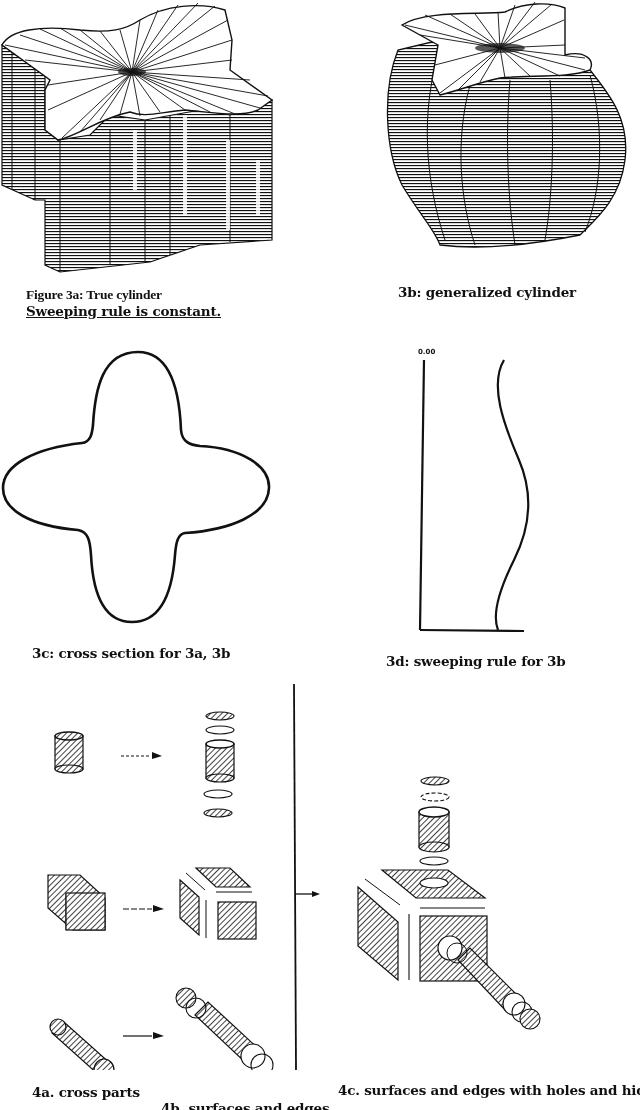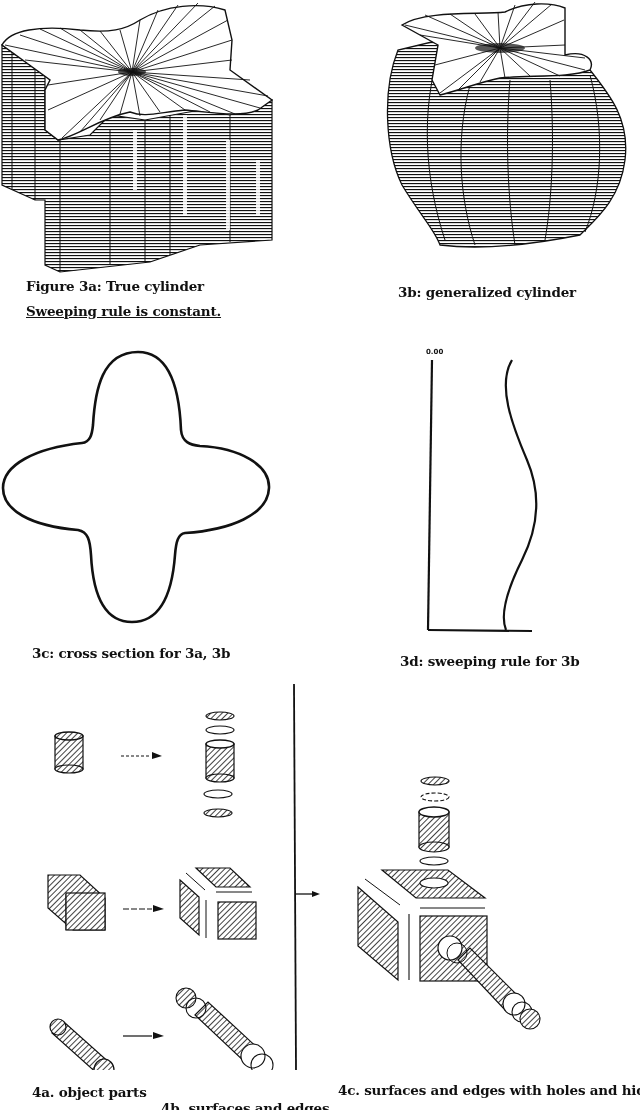--- a/index.html
+++ b/index.html
@@ -114,41 +114,41 @@
       <line x1="120" y1="48" x2="100" y2="82"></line>
       <line x1="120" y1="48" x2="78" y2="90"></line>
       <line x1="120" y1="48" x2="60" y2="93"></line>
       <line x1="120" y1="48" x2="55" y2="65"></line>
       <line x1="120" y1="48" x2="40" y2="35"></line>
     </g>
     <ellipse cx="120" cy="48" rx="25" ry="5" fill="#111" opacity="0.7"></ellipse>
   </svg>
 </div>
 
-<div class="caption" style="left:26px;top:278px;">Figure 3a: True cylinder</div>
+<div class="caption" style="left:26px;top:286px;font-family:Liberation Serif, serif;">Figure 3a: True cylinder</div>
 <div class="caption" style="left:26px;top:303px;text-decoration:underline;">Sweeping rule is constant.</div>
 <div class="caption" style="left:398px;top:284px;">3b: generalized cylinder</div>
 
 <div class="fig" style="left:0;top:330px;">
   <svg width="280" height="300" viewBox="0 0 280 300">
     <path d="M138,22 C175,22 180,75 181,100 C182,112 190,115 200,116 C240,118 270,135 269,158 C268,185 230,200 185,203 C178,204 176,212 175,225 C172,265 160,292 132,292 C105,292 93,265 91,225 C90,210 88,202 78,200 C30,196 3,180 3,158 C3,135 35,118 82,113 C90,112 92,105 93,95 C95,60 102,22 138,22 Z" fill="none" stroke="#111" stroke-width="2.6"></path>
   </svg>
 </div>
 
-<div class="fig" style="left:392px;top:330px;">
+<div class="fig" style="left:384px;top:330px;">
   <svg width="240" height="310" viewBox="0 0 240 310">
     <text x="34" y="24" font-size="7" font-weight="bold" font-family="DejaVu Sans, sans-serif" fill="#111">0.00</text>
     <line x1="40" y1="30" x2="36" y2="300" stroke="#111" stroke-width="2.2"></line>
     <line x1="36" y1="300" x2="140" y2="301" stroke="#111" stroke-width="2.2"></line>
     <path d="M120,30 C105,55 120,95 135,130 C150,165 145,200 130,230 C115,260 108,285 114,300" fill="none" stroke="#111" stroke-width="2.2"></path>
   </svg>
 </div>
 
 <div class="caption" style="left:32px;top:645px;">3c: cross section for 3a, 3b</div>
-<div class="caption" style="left:386px;top:653px;margin-left:14px;">3d: sweeping rule for 3b</div>
+<div class="caption" style="left:386px;top:653px;">3d: sweeping rule for 3b</div>
 
 <div class="fig" style="left:0;top:680px;">
   <svg width="640" height="390" viewBox="0 0 640 390">
 
     <line x1="294" y1="4" x2="296" y2="390" stroke="#111" stroke-width="1.8"></line>
 
     <line x1="296" y1="214" x2="312" y2="214" stroke="#111" stroke-width="1.3"></line>
     <polygon points="312,211 320,214 312,217" fill="#111"></polygon>
 
     <g>
@@ -223,15 +223,15 @@
       <polygon points="458,280 470,268 520,318 505,330" fill="url(#hatch)" stroke="#111" stroke-width="1.2"></polygon>
       <circle cx="450" cy="268" r="12" fill="#fff" stroke="#111" stroke-width="1.2"></circle>
       <circle cx="457" cy="273" r="10" fill="none" stroke="#111" stroke-width="1"></circle>
       <circle cx="514" cy="324" r="11" fill="#fff" stroke="#111" stroke-width="1.1"></circle>
       <circle cx="522" cy="332" r="10" fill="none" stroke="#111" stroke-width="1.1"></circle>
       <circle cx="530" cy="339" r="10" fill="url(#hatch)" stroke="#111" stroke-width="1.1"></circle>
     </g>
   </svg>
 </div>
 
-<div class="caption" style="left:32px;top:1084px;">4a. object parts</div>
+<div class="caption" style="left:32px;top:1084px;">4a. cross parts</div>
 <div class="caption" style="left:161px;top:1084px;margin-top:16px;">4b. surfaces and edges</div>
 <div class="caption" style="left:338px;top:1082px;">4c. surfaces and edges with holes and hid</div>
 
 </body></html>

